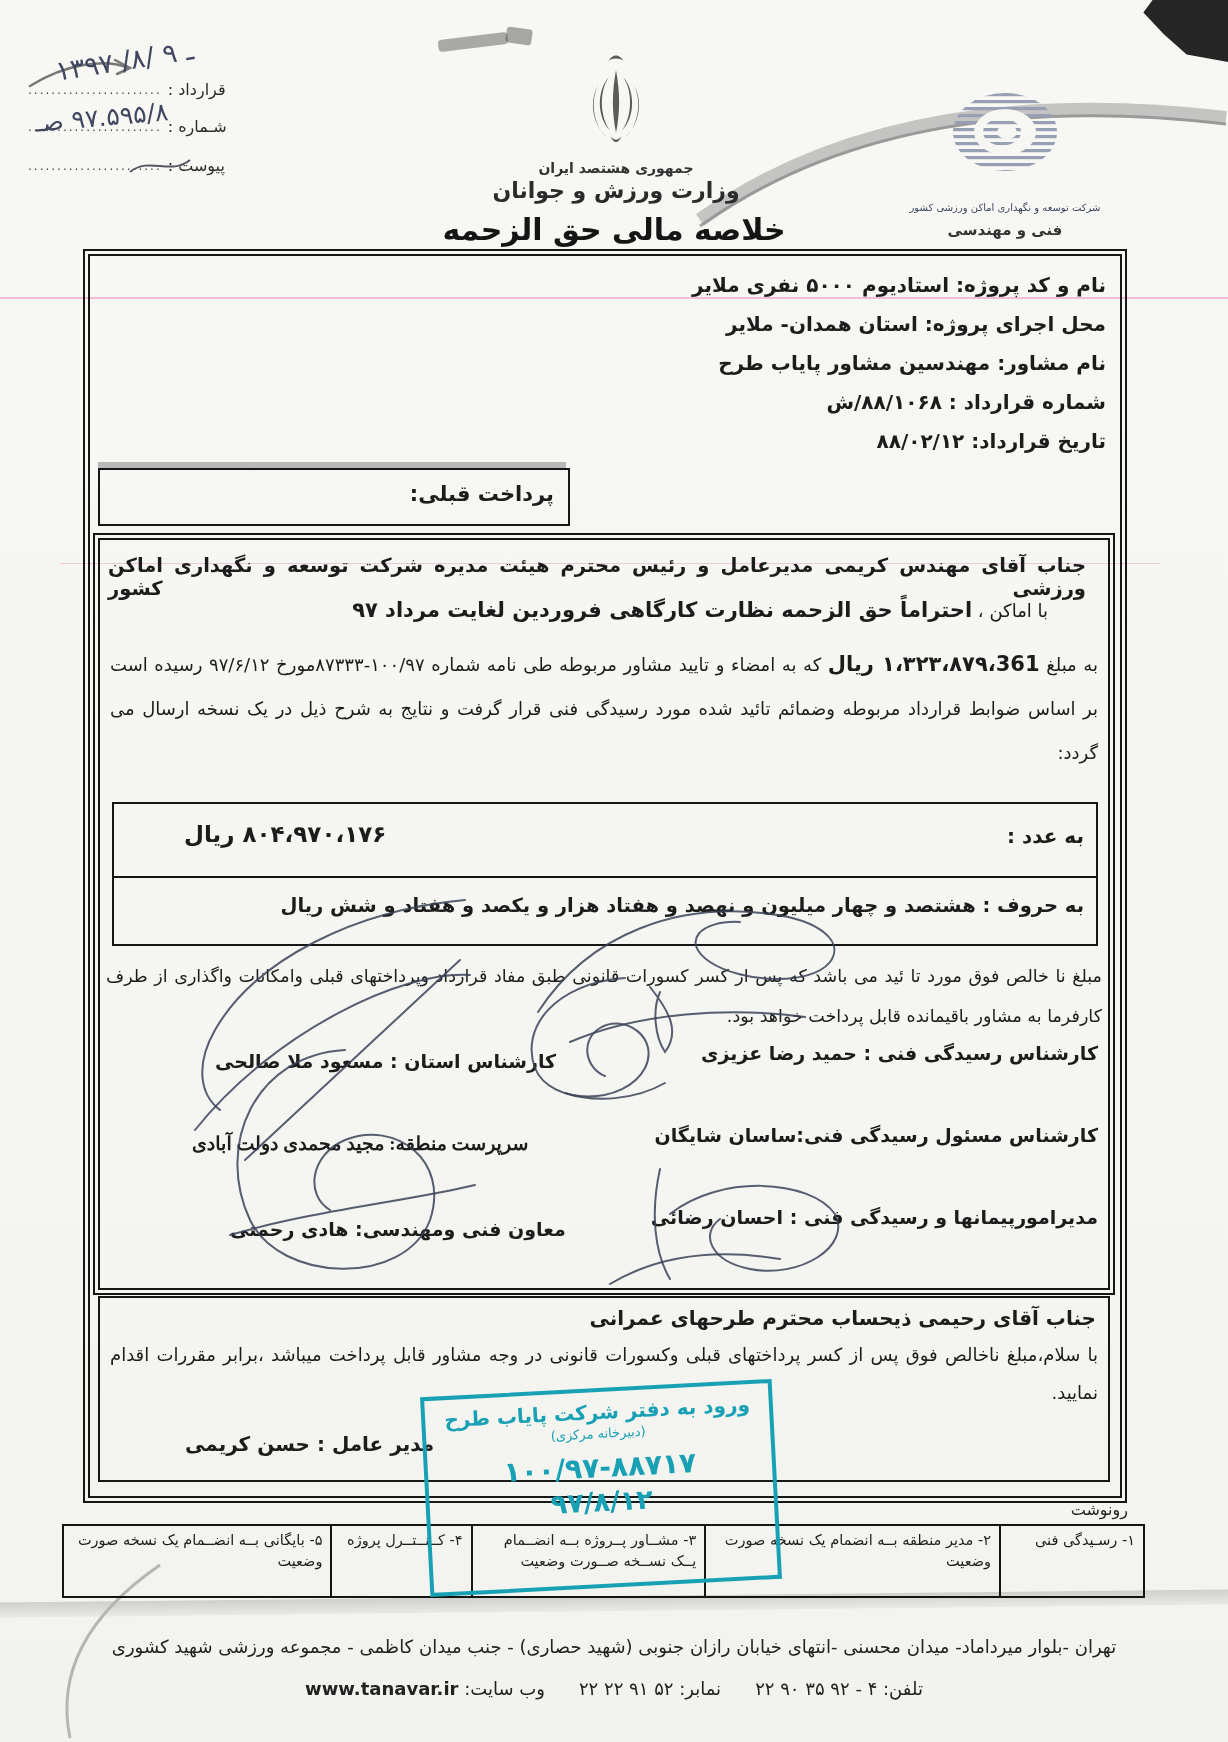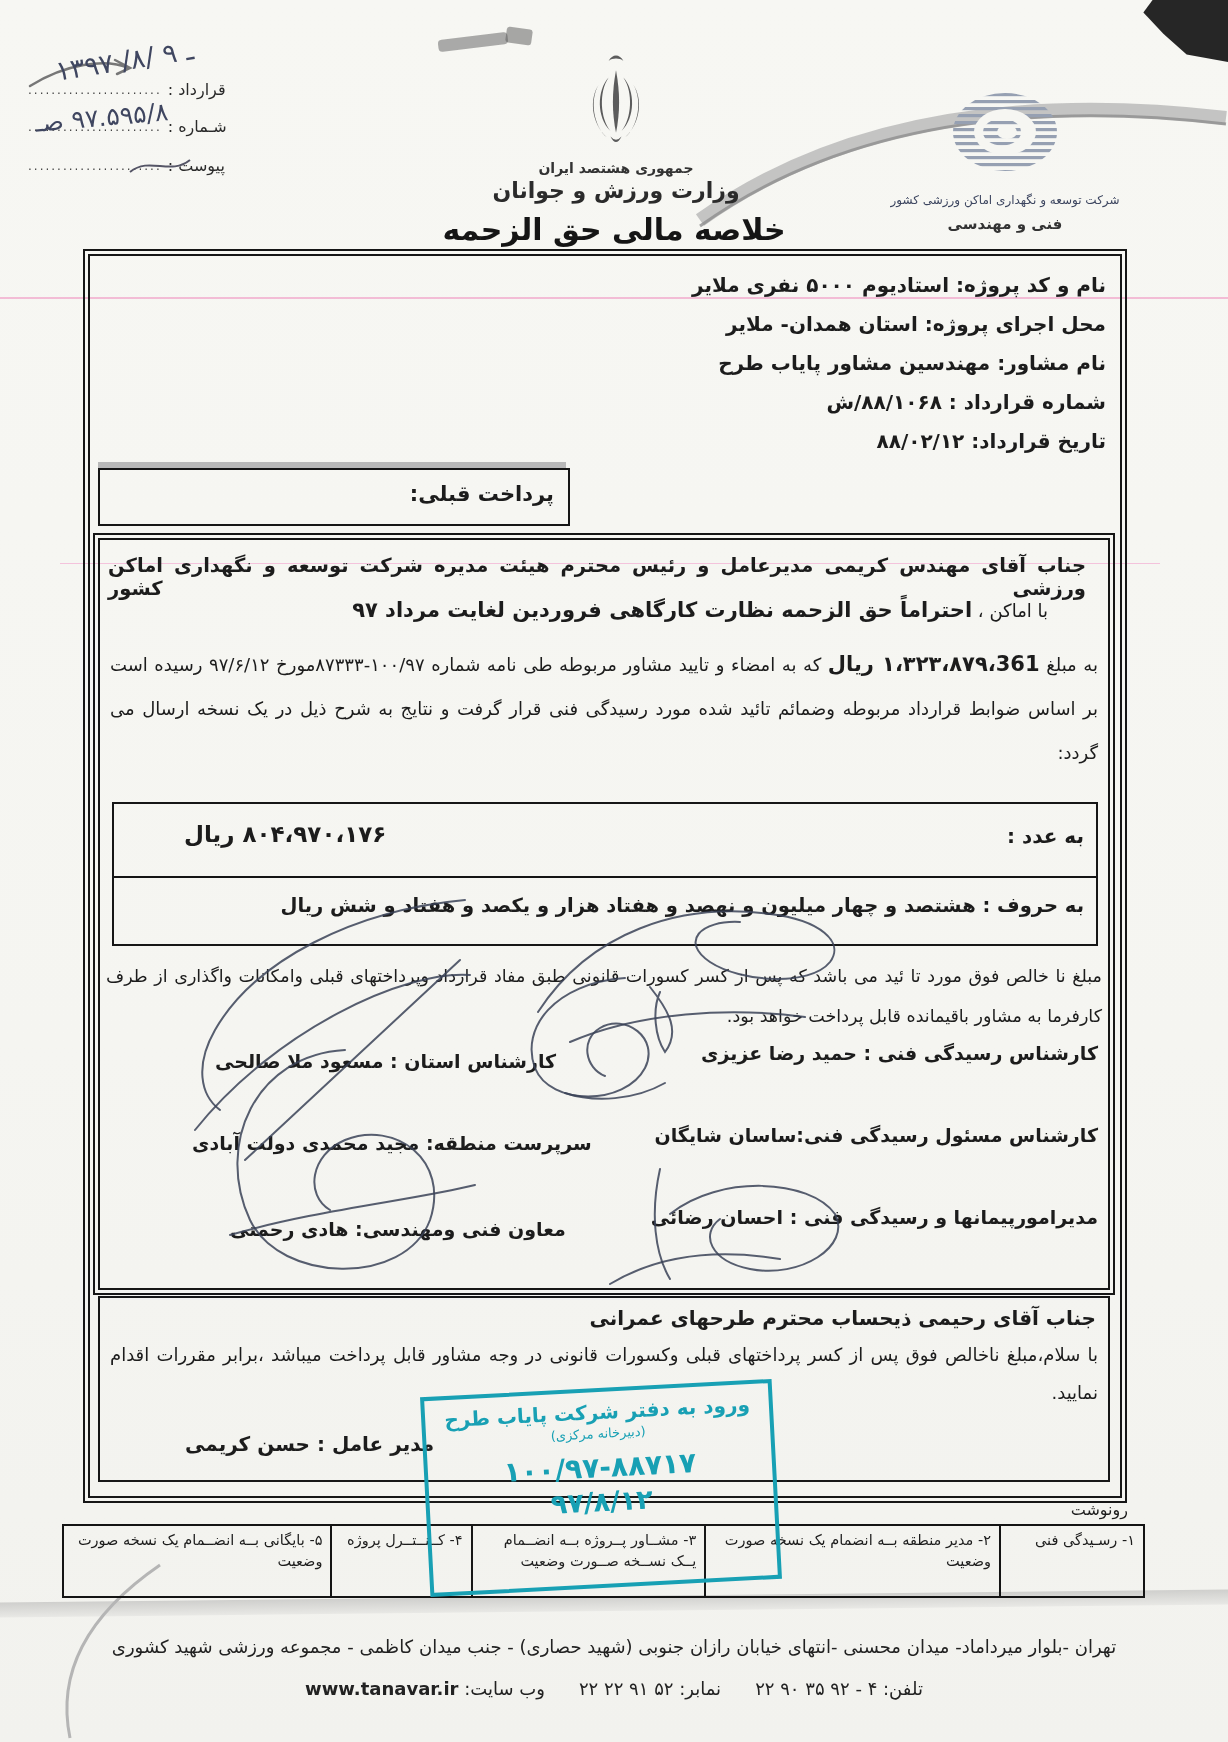--- a/index.html
+++ b/index.html
@@ -90,21 +90,21 @@
       <defs>
         <pattern id="stripes" width="6" height="7" patternUnits="userSpaceOnUse">
           <rect width="6" height="3.2" fill="#96a0b2"></rect>
         </pattern>
       </defs>
       <ellipse cx="66" cy="46" rx="52" ry="39" fill="url(#stripes)"></ellipse>
       <ellipse cx="66" cy="46" rx="31" ry="23" fill="#f6f6f2"></ellipse>
       <ellipse cx="63" cy="46" rx="19" ry="13.5" fill="url(#stripes)"></ellipse>
       <ellipse cx="68" cy="46" rx="10" ry="7" fill="#f6f6f2"></ellipse>
     </svg>
-    <div style="font-size:12px;color:#3d4660;margin-top:11px;">شرکت توسعه و نگهداری اماکن ورزشی کشور</div>
+    <div style="font-size:10px;color:#3d4660;margin-top:20px;">شرکت توسعه و نگهداری اماکن ورزشی کشور</div>
     <div class="b" style="font-size:15px;color:#333;margin-top:8px;">فنی و مهندسی</div>
   </div>
 
   <div class="abs b" style="left:0;top:212px;width:1228px;text-align:center;font-size:30px;color:#151515;">خلاصه مالی حق الزحمه</div>
 
   <div class="abs dbox" style="left:88px;top:254px;width:1030px;height:1240px;">
 
     <div class="abs" style="right:14px;top:10px;text-align:right;">
       <div class="infoline">نام و کد پروژه: استادیوم ۵۰۰۰ نفری ملایر</div>
       <div class="infoline">محل اجرای پروژه: استان همدان- ملایر</div>
@@ -136,21 +136,21 @@
         <div class="b" style="height:66px;font-size:19.5px;text-align:right;padding:16px 12px 0 0;box-sizing:border-box;">به حروف : هشتصد و چهار میلیون و نهصد و هفتاد هزار و یکصد و هفتاد و شش  ریال</div>
       </div>
 
       <div class="abs" style="left:6px;right:6px;top:416px;font-size:17.5px;line-height:40px;text-align:justify;">مبلغ نا خالص فوق  مورد تا ئید می باشد که پس از کسر کسورات قانونی طبق مفاد قرارداد وپرداختهای قبلی وامکانات  واگذاری از طرف کارفرما به مشاور باقیمانده قابل پرداخت خواهد بود.</div>
 
       <div class="abs siglabel" style="right:10px;top:502px;">کارشناس رسیدگی فنی : حمید رضا عزیزی</div>
       <div class="abs siglabel" style="right:10px;top:584px;">کارشناس مسئول رسیدگی فنی:ساسان شایگان</div>
       <div class="abs siglabel" style="right:10px;top:666px;">مدیرامورپیمانها و رسیدگی فنی : احسان رضائی</div>
 
       <div class="abs siglabel" style="left:115px;top:510px;">کارشناس استان :  مسعود ملا صالحی</div>
-      <div class="abs siglabel" style="left:92px;top:592px;">سرپرست منطقه:  مجید محمدی دولت آبادی</div>
+      <div class="abs siglabel" style="left:92px;top:592px;font-family:Liberation Serif, serif;">سرپرست منطقه:  مجید محمدی دولت آبادی</div>
       <div class="abs siglabel" style="left:130px;top:678px;">معاون فنی ومهندسی: هادی رحمتی</div>
 
       <div class="abs sig" style="left:430px;top:352px;">
         <svg width="330" height="170" viewBox="0 0 330 170">
           <path d="M8 120 C60 40 150 10 240 22 C290 28 315 50 300 70 C280 95 210 90 180 70 C150 50 170 28 210 30"></path>
           <path d="M40 150 C110 120 200 115 275 125"></path>
           <path d="M120 95 C140 120 150 140 135 160 C125 145 122 118 130 100"></path>
         </svg>
       </div>
       <div class="abs sig" style="left:405px;top:418px;">

